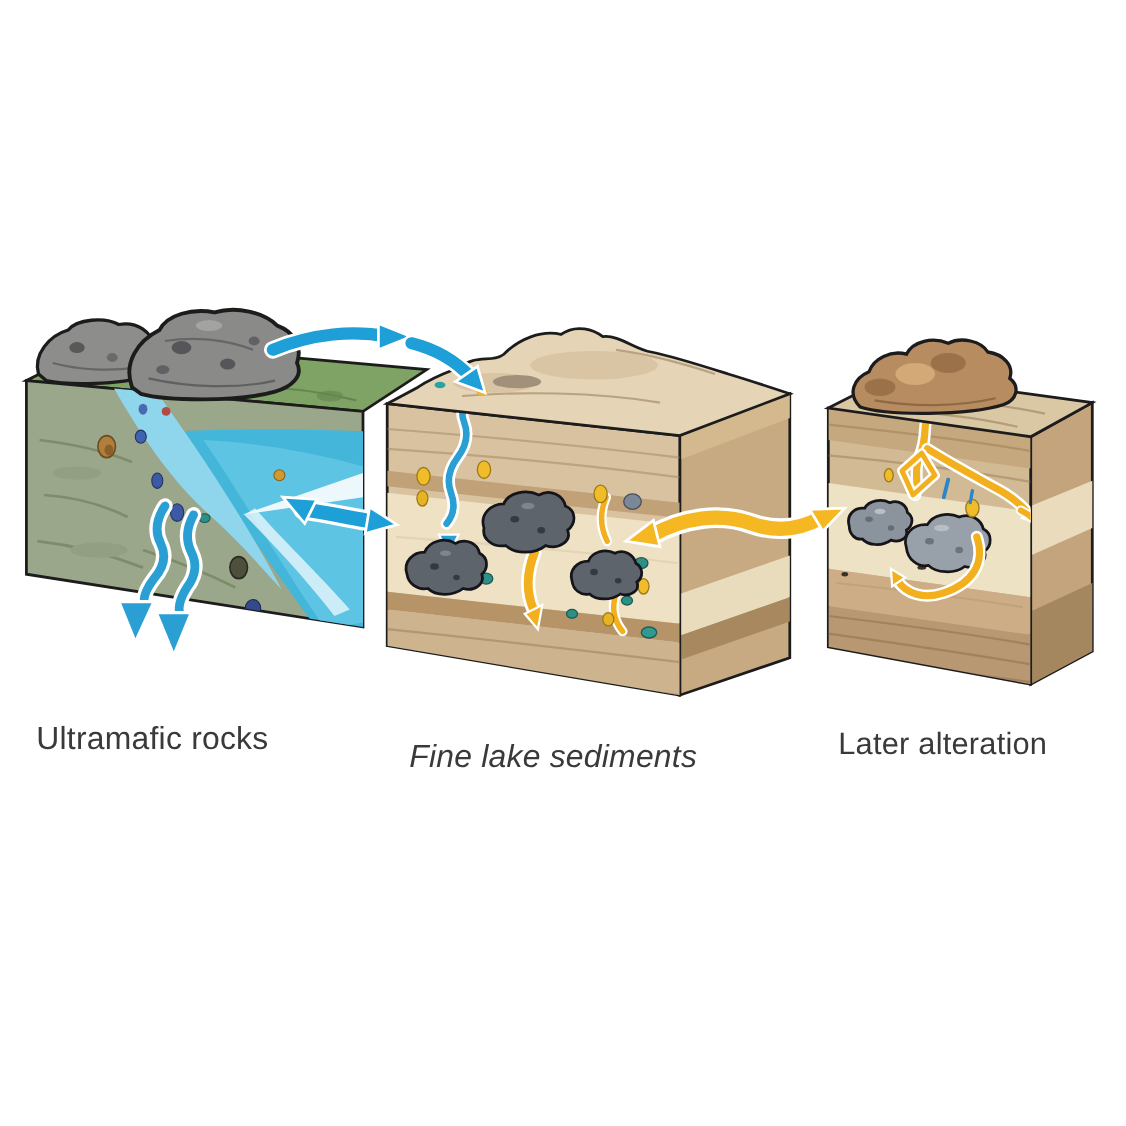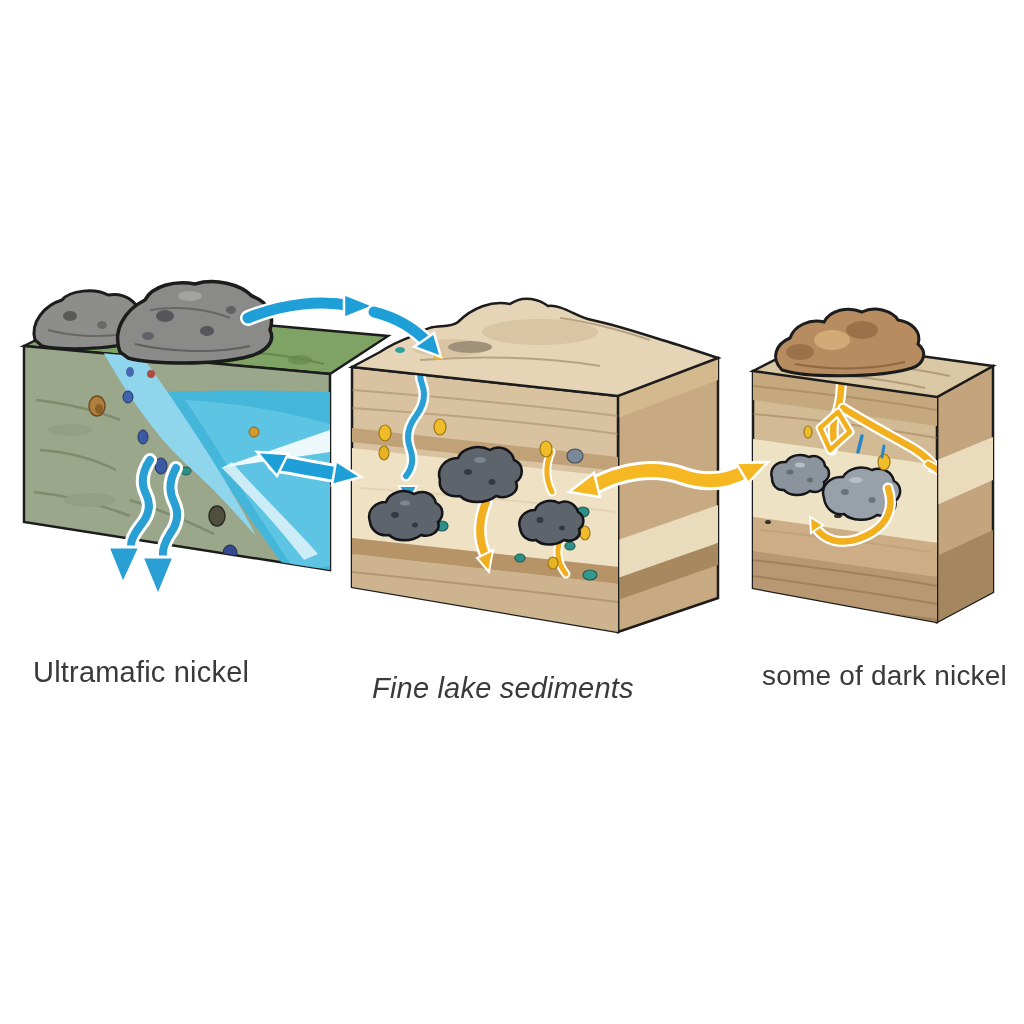--- a/index.html
+++ b/index.html
@@ -267,21 +267,21 @@
 
   <g>
     <path d="M 592,487 C 622,470 655,466 683,476 C 706,484 728,481 746,471" stroke="#ffffff" stroke-width="19" fill="none" stroke-linecap="round"></path>
     <path d="M 592,487 C 622,470 655,466 683,476 C 706,484 728,481 746,471" stroke-width="13" fill="none" stroke-linecap="round" stroke="#f5b822"></path>
     <polygon points="594,473 600,497 569,492" stroke="#ffffff" stroke-width="2.5" fill="#f5b822"></polygon>
     <polygon points="748,483 736,463 768,462" stroke="#ffffff" stroke-width="2.5" fill="#f5b822"></polygon>
   </g>
 </svg>
 
   <div class="label label-lg" style="left:33px; top:656px;">
-    <span>Ultramafic nickel</span>
+    <span>Ultramafic rocks</span>
   </div>
   <div class="label label-lg" style="left:372px; top:672px;font-style:italic;">
     <span>Fine lake sediments</span>
   </div>
   <div class="label label-block" style="left:762px; top:659px;">
-    <div>some of dark nickel</div>
+    <div>Later alteration</div>
   </div>
 </div>
 
 </body></html>

